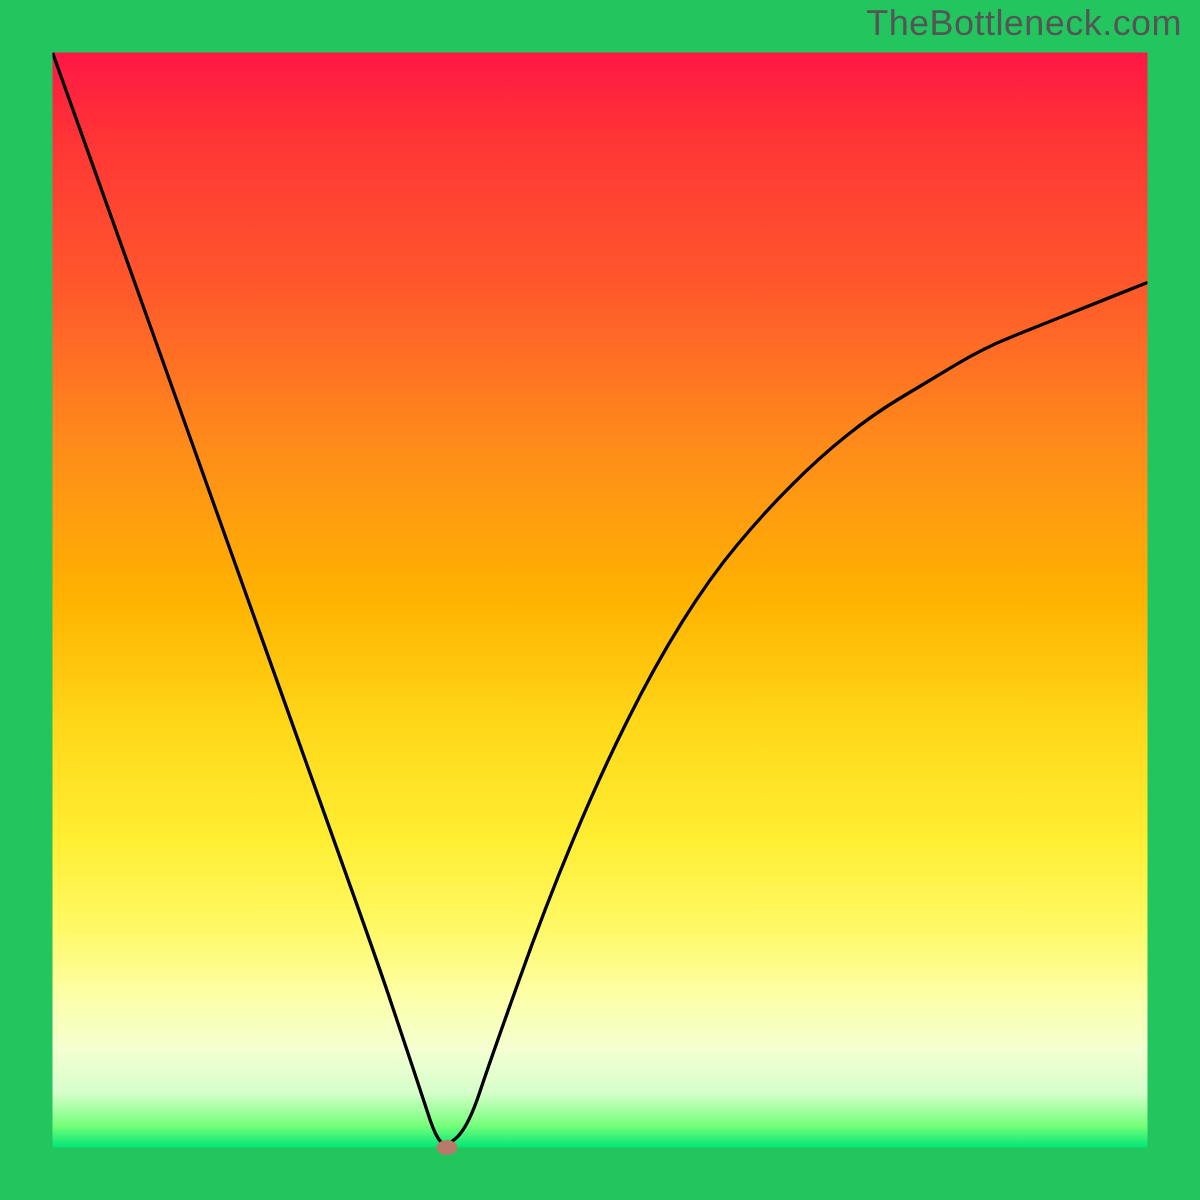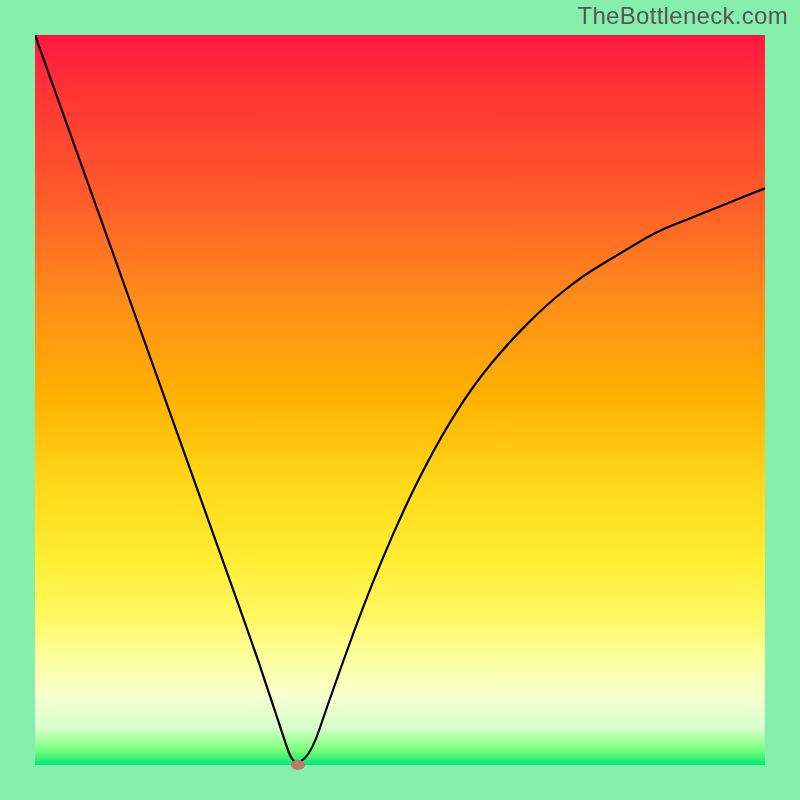--- a/index.html
+++ b/index.html
@@ -3,21 +3,21 @@
 <meta charset="utf-8">
 <style>
   * { margin: 0; padding: 0; box-sizing: border-box; }
   html, body { width: 800px; height: 800px; overflow: hidden; }
   body { background: #000; font-family: Arial, Helvetica, sans-serif; }
 
   .frame {
     position: relative;
     width: 800px;
     height: 800px;
-    background: #86efac;
+    background: #22c55e;
   }
 
   .watermark {
     position: absolute;
     top: 2px;
     right: 12px;
     color: #555;
     font-size: 24px;
     font-weight: 500;
     letter-spacing: 0.3px;

